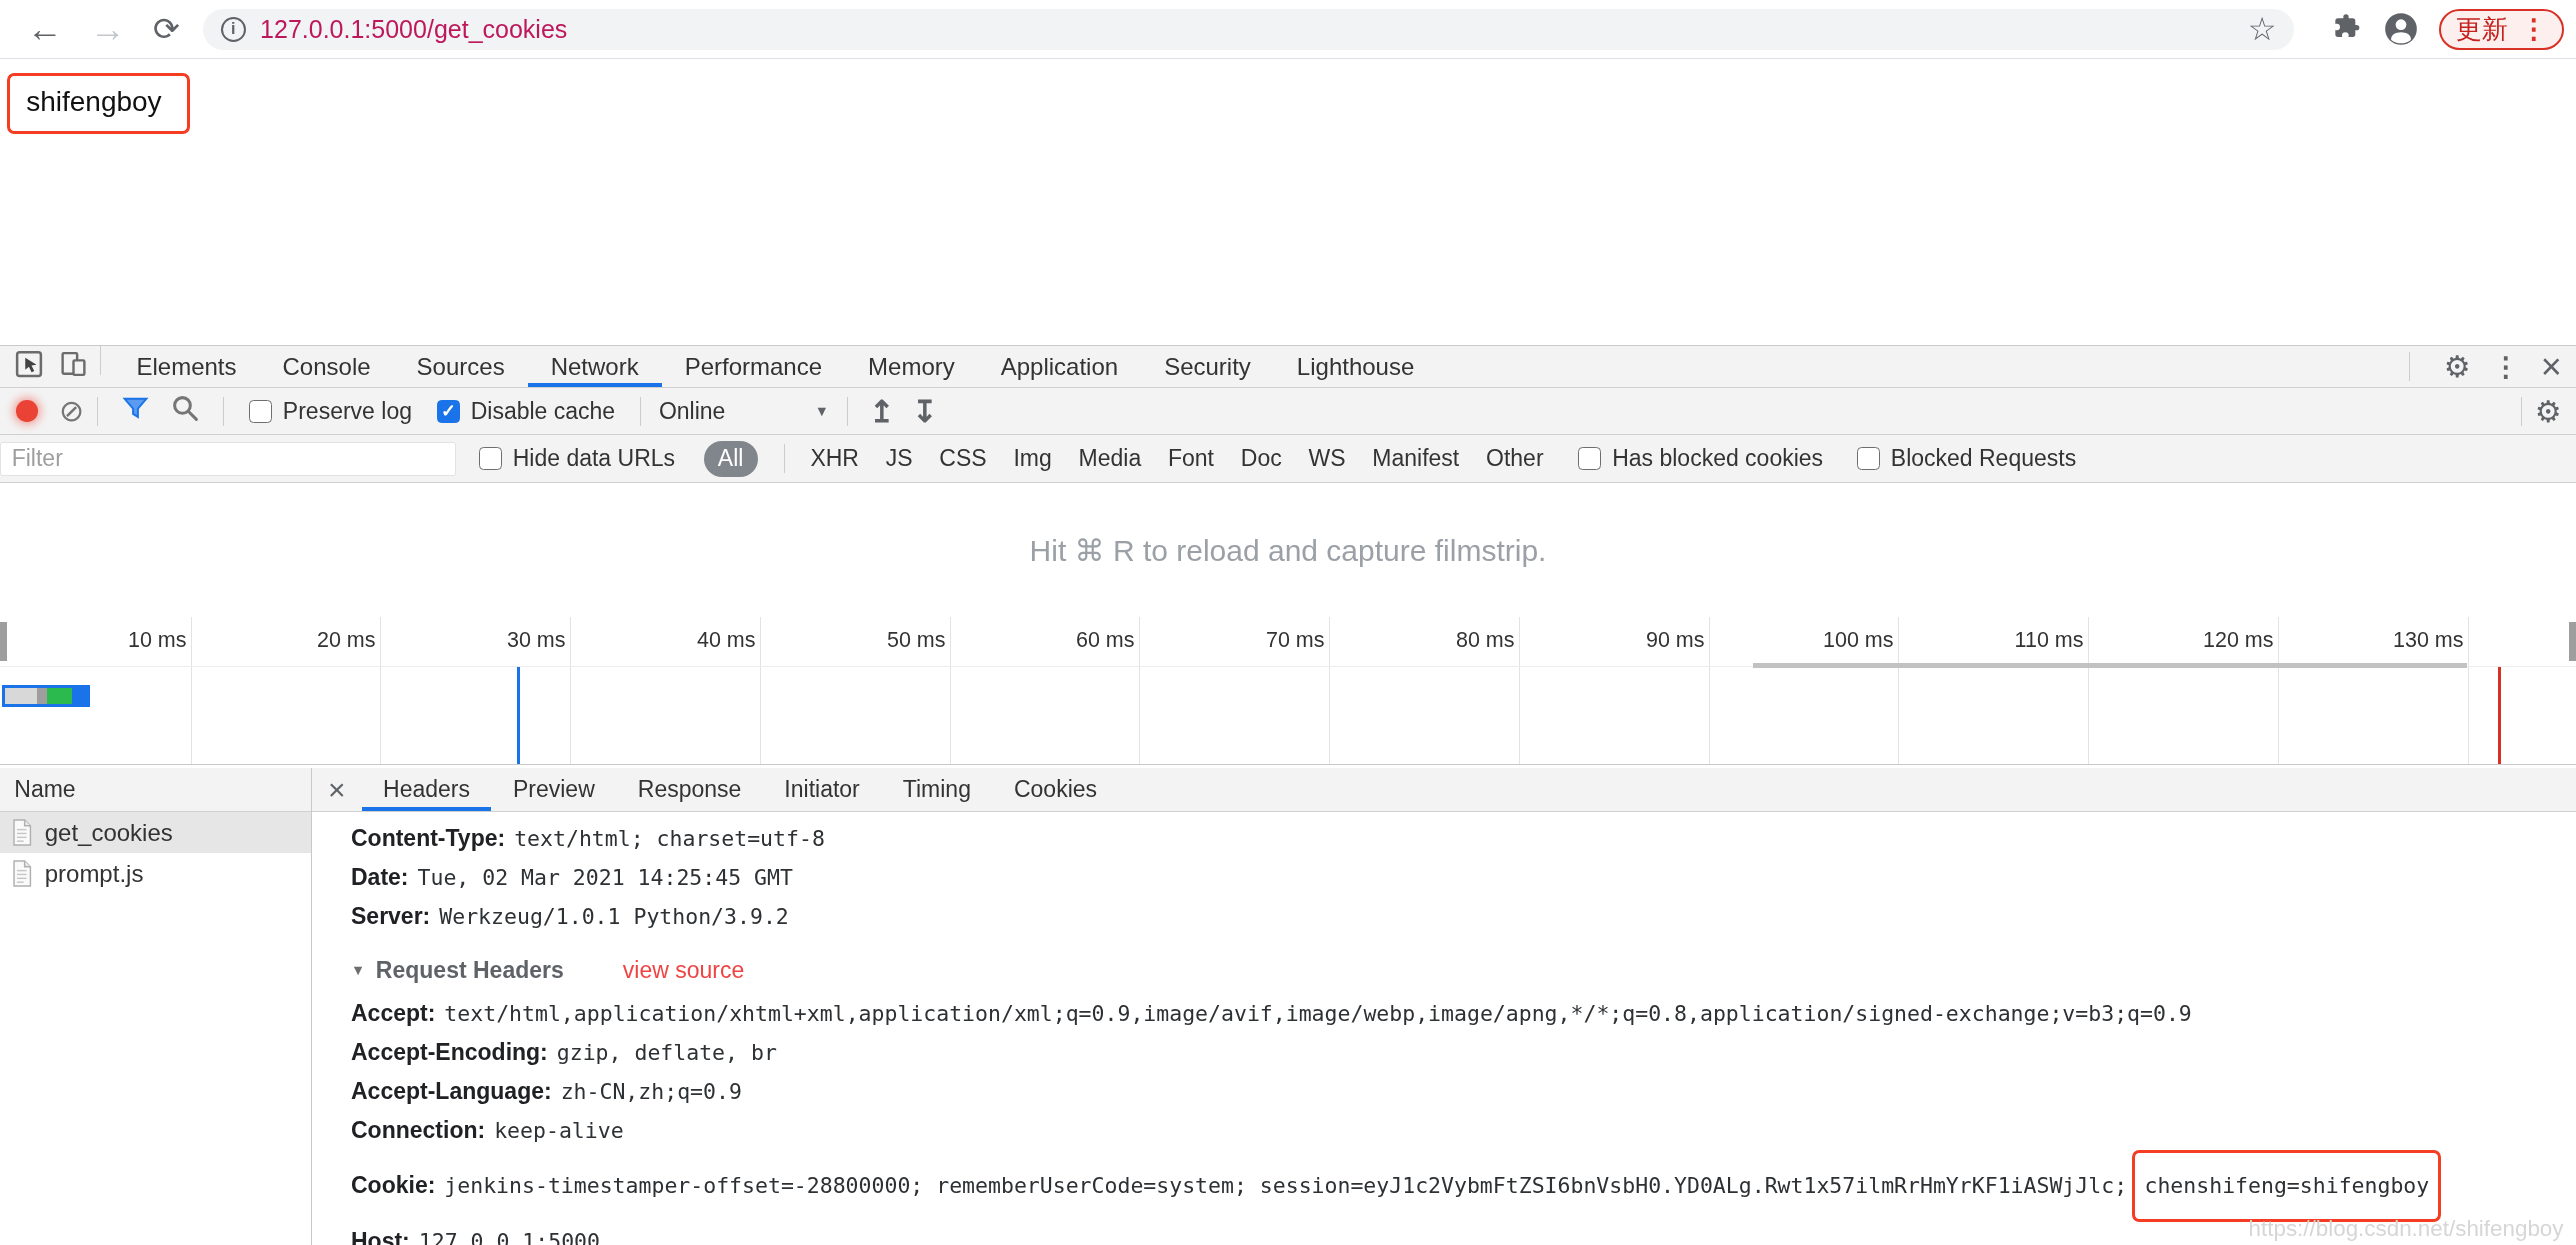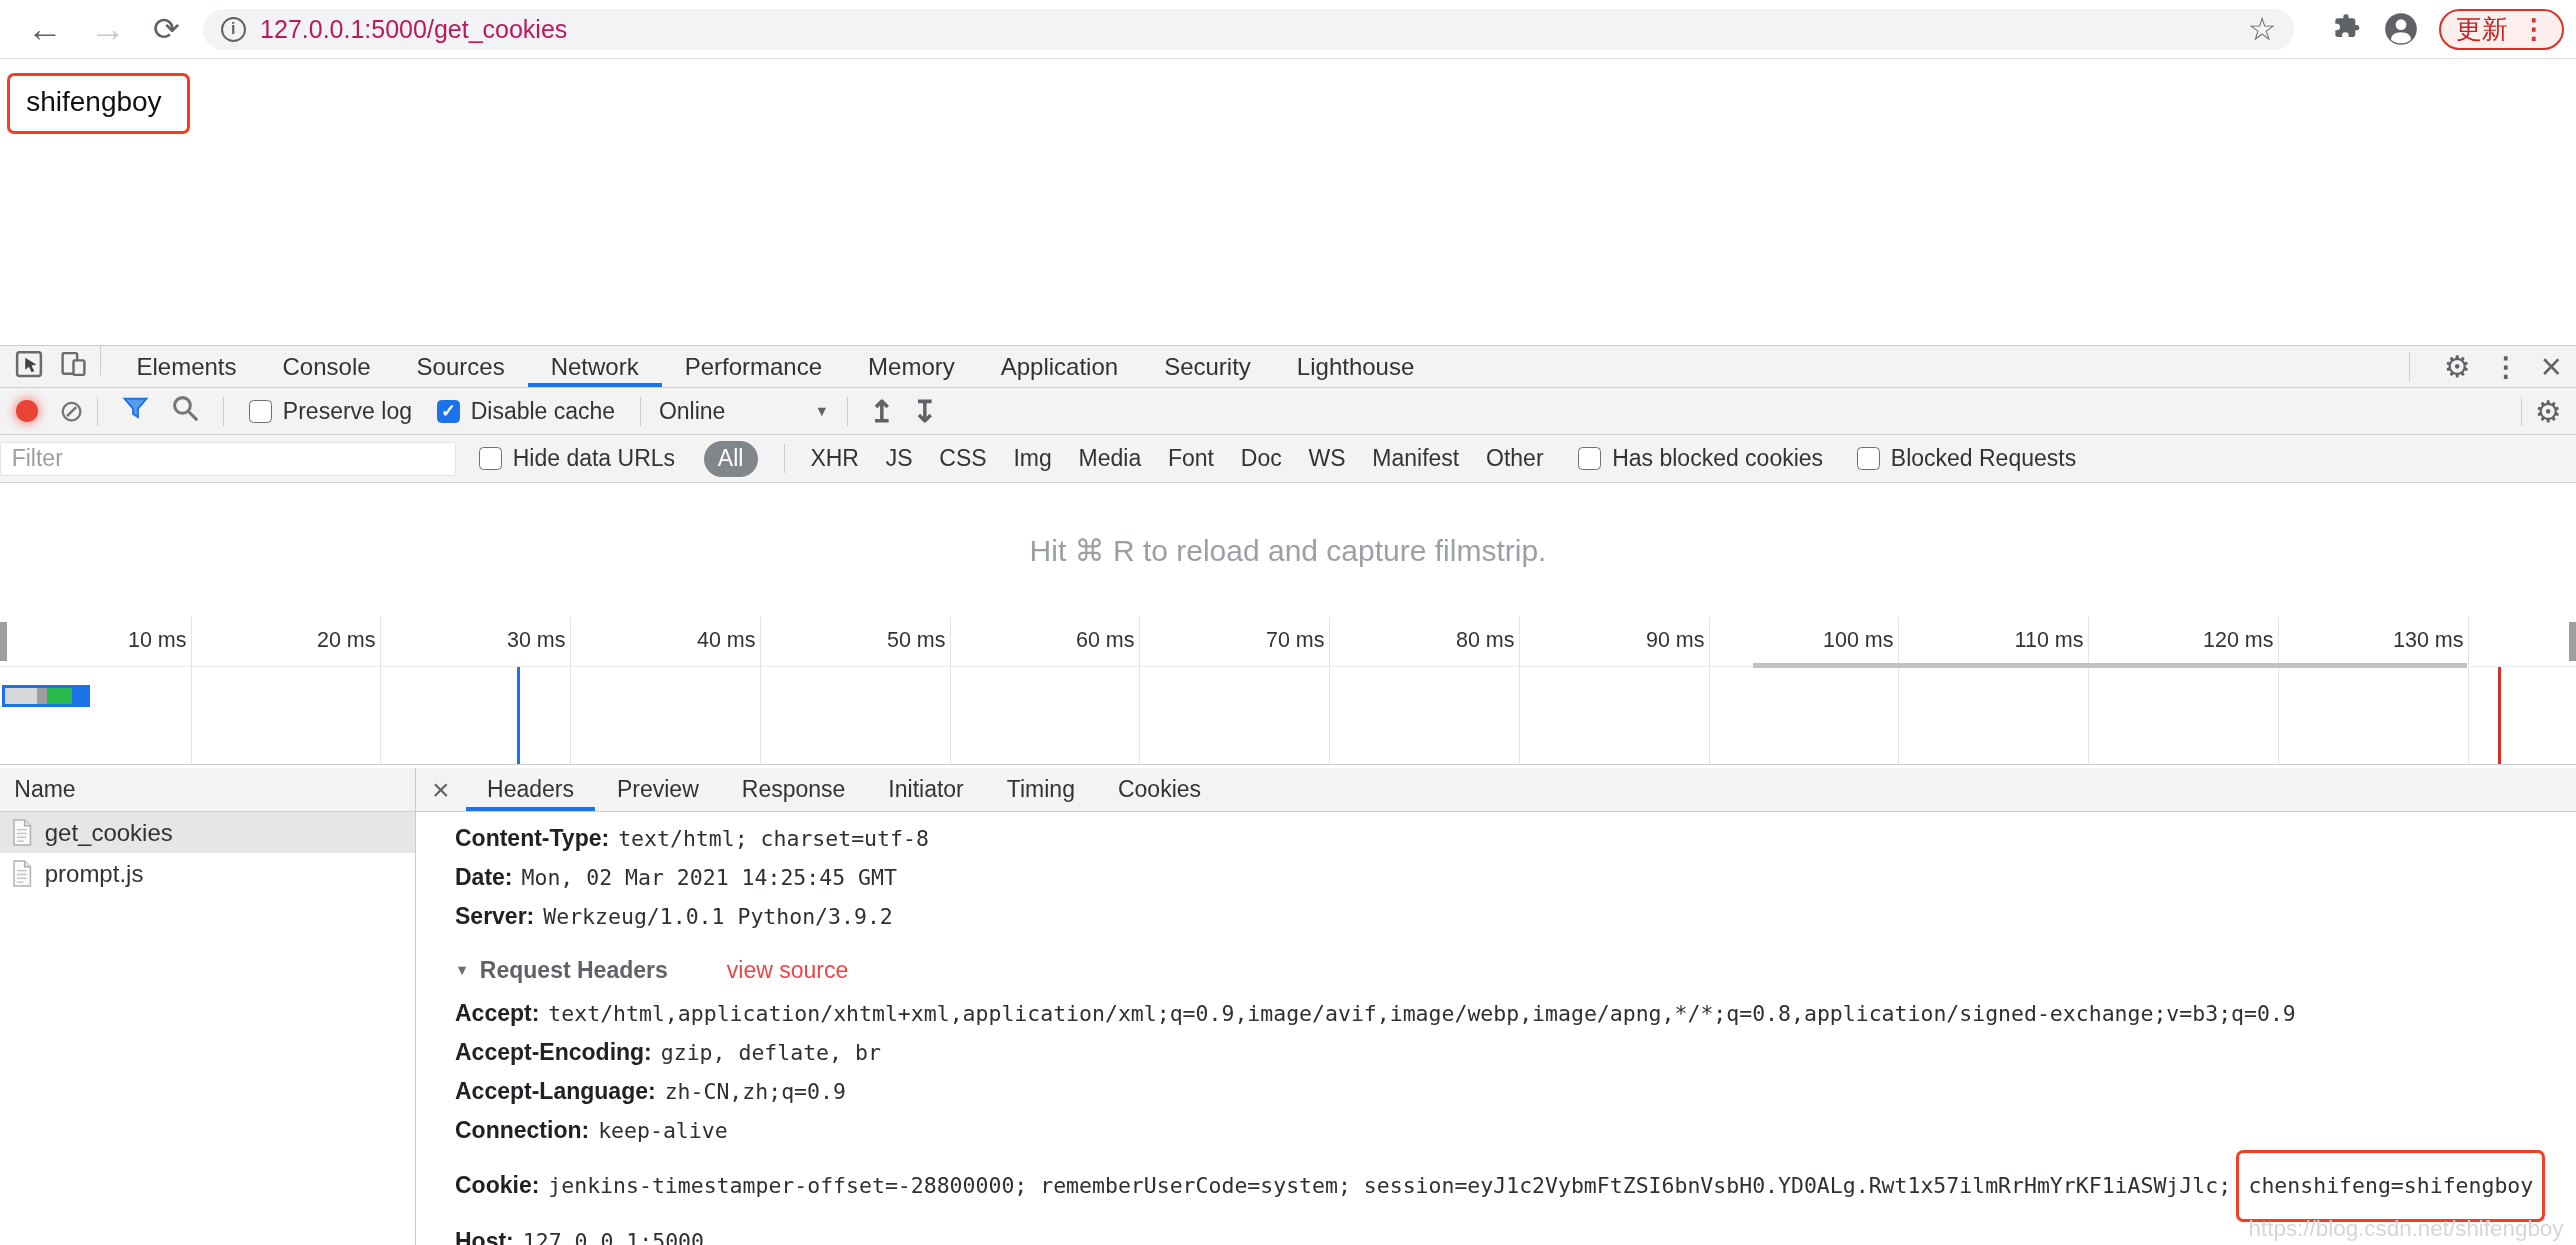--- a/index.html
+++ b/index.html
@@ -87,21 +87,21 @@
             display:flex; background:#fff; }
   .reqbar .s1 { width:32px; background:#d8d8d8; }
   .reqbar .s2 { width:10.7px; background:#9e9e9e; }
   .reqbar .s3 { width:25px; background:#2bba4e; }
   .reqbar .s4 { flex:1; background:#1a73e8; }
   .vline-blue { position:absolute; top:50px; bottom:0; width:2.7px; background:#1a73e8; left:517px; }
   .vline-red  { position:absolute; top:50px; bottom:0; width:2.7px; background:#d93025; left:2498px; }
 
   
   .dt-bottom { position:absolute; top:422px; left:0; right:0; bottom:0; display:flex; }
-  .reqpanel { width:416px; flex:0 0 auto; border-right:0.9px solid #c9c9c9; background:#fff; }
+  .reqpanel { width:312px; flex:0 0 auto; border-right:0.9px solid #c9c9c9; background:#fff; }
   .req-header { height:44px; background:#f3f3f3; border-bottom:0.9px solid #d0d0d0;
                 display:flex; align-items:center; padding-left:14.3px; font-size:23px; color:#333; }
   .req-row { height:41px; display:flex; align-items:center; padding-left:10.7px; gap:12.5px;
              font-size:24px; color:#333; cursor:pointer; }
   .req-row.selected { background:#e6e6e6; }
   .doc-icon { display:flex; flex:0 0 auto; }
 
   .detailpanel { flex:1; min-width:0; display:flex; flex-direction:column; background:#fff; }
   .detail-tabs { height:44px; background:#f3f3f3; border-bottom:0.9px solid #d0d0d0;
                  display:flex; align-items:stretch; flex:0 0 auto; }
@@ -365,21 +365,21 @@
           <span class="dtab">Initiator</span>
           <span class="dtab">Timing</span>
           <span class="dtab">Cookies</span>
         </div>
 
         <div class="headers-content">
           <div class="hline">
             <span class="hname">Content-Type:</span><span class="hval">text/html; charset=utf-8</span>
           </div>
           <div class="hline">
-            <span class="hname">Date:</span><span class="hval">Mon, 02 Mar 2021 14:25:45 GMT</span>
+            <span class="hname">Date:</span><span class="hval">Tue, 02 Mar 2021 14:25:45 GMT</span>
           </div>
           <div class="hline">
             <span class="hname">Server:</span><span class="hval">Werkzeug/1.0.1 Python/3.9.2</span>
           </div>
 
           <div class="hsection">
             <span class="tri">▼</span>
             <span class="hsec-title">Request Headers</span>
             <span class="viewsrc">view source</span>
           </div>

